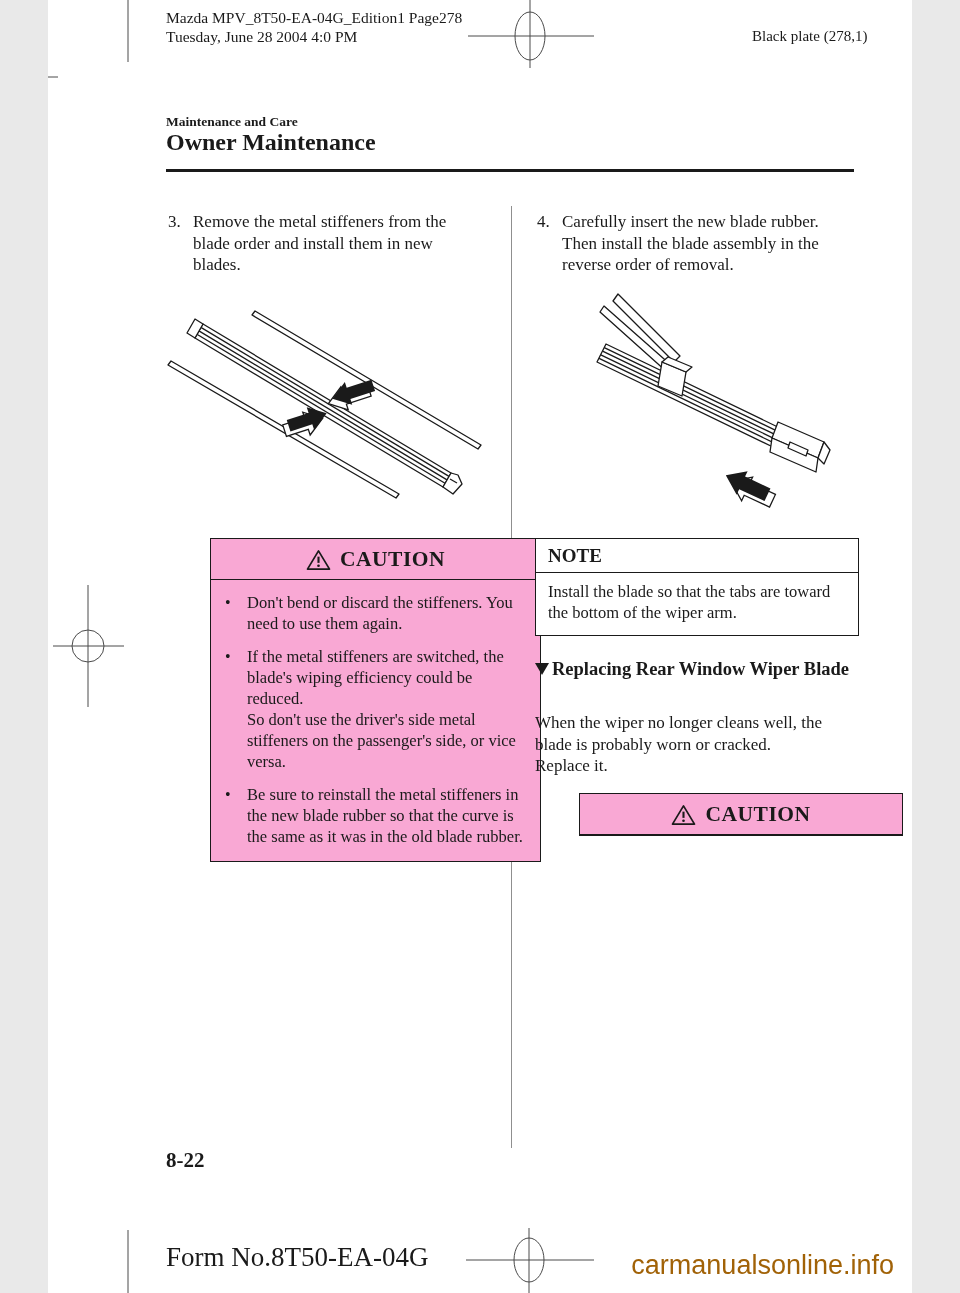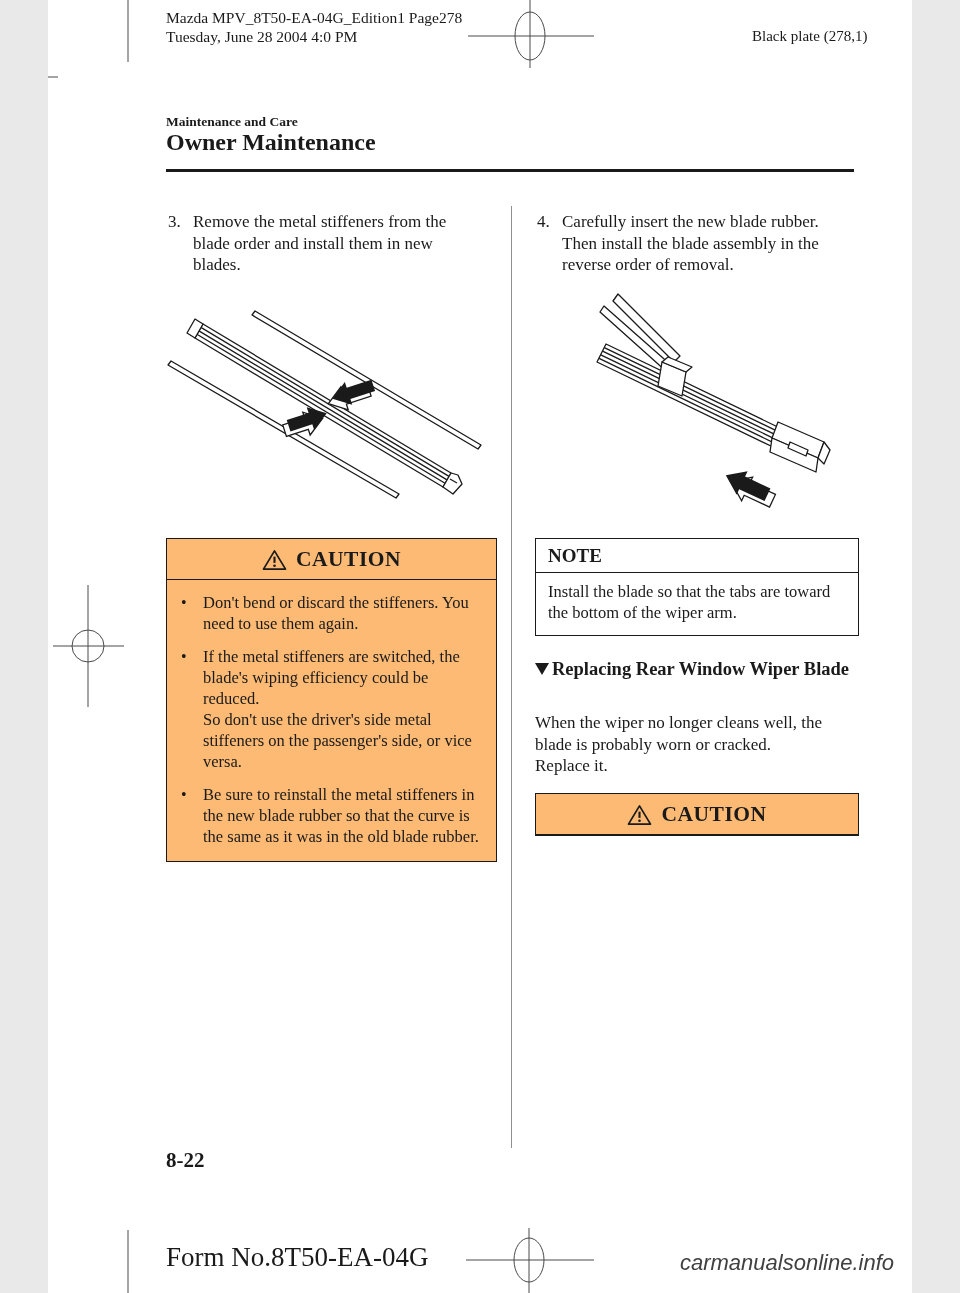--- a/index.html
+++ b/index.html
@@ -16,21 +16,21 @@
   .doc-title{left:118px;top:129px;font-size:24px;font-weight:bold;font-family:Liberation Serif, serif;}
   .title-rule{left:118px;top:169px;width:688px;height:3px;background:#1a1a1a;}
   .col-divider{left:463px;top:206px;width:1px;height:942px;background:#8f8f8f;}
 
   .step{font-size:17px;line-height:21.5px;display:grid;grid-template-columns:25px 1fr;}
   .step3{left:120px;top:211px;width:302px;}
   .step4{left:489px;top:211px;width:310px;}
 
   .fig{background:#fff;}
 
-  .cbox{border:1.6px solid #1a1a1a;background:#fdba74;}
+  .cbox{border:1.6px solid #1a1a1a;background:#f9a8d4;margin-left:44px;}
   .caution1{left:118px;top:538px;width:329px;}
   .caution2{left:487px;top:793px;width:322px;}
   .chead{display:flex;align-items:center;justify-content:center;gap:9px;
          padding:8px 0 7px 0;border-bottom:1.6px solid #1a1a1a;
          font-size:21.5px;font-weight:bold;letter-spacing:0.5px;}
   .cbody{padding:12px 12px 14px 14px;font-size:16.5px;line-height:21px;}
   .bullet{display:grid;grid-template-columns:22px 1fr;margin-bottom:12px;}
   .bullet:last-child{margin-bottom:0;}
   .bdot{font-size:16px;line-height:21px;}
   .blk{display:block;}
@@ -41,22 +41,22 @@
 
   .rear-head{left:487px;top:658px;width:322px;font-size:18.5px;font-weight:bold;
              line-height:23px;padding-left:17px;box-sizing:border-box;}
   .tri{position:absolute;left:0;top:5px;width:0;height:0;
        border-left:7px solid transparent;border-right:7px solid transparent;
        border-top:12px solid #1a1a1a;}
   .rear-para{left:487px;top:712px;width:328px;font-size:17px;line-height:21.5px;}
 
   .pagenum{left:118px;top:1148px;font-size:21px;font-weight:bold;}
   .formnum{left:118px;top:1242px;font-size:27px;}
-  .watermark{right:18px;top:1250px;font-size:22px;color:#404040;
-             font-family:"Liberation Sans", sans-serif;font-style:italic;}
+  .watermark{right:18px;top:1250px;font-size:27px;color:#a16207;
+             font-family:"Liberation Sans", sans-serif;}
 </style>
 </head>
 <body>
 
 <div class="page">
 
   <svg class="marks" width="960" height="1293" viewBox="0 0 960 1293">
     <g stroke="#4a4a4a" stroke-width="1" fill="none">
 
       <line x1="80" y1="0" x2="80" y2="62"></line>

